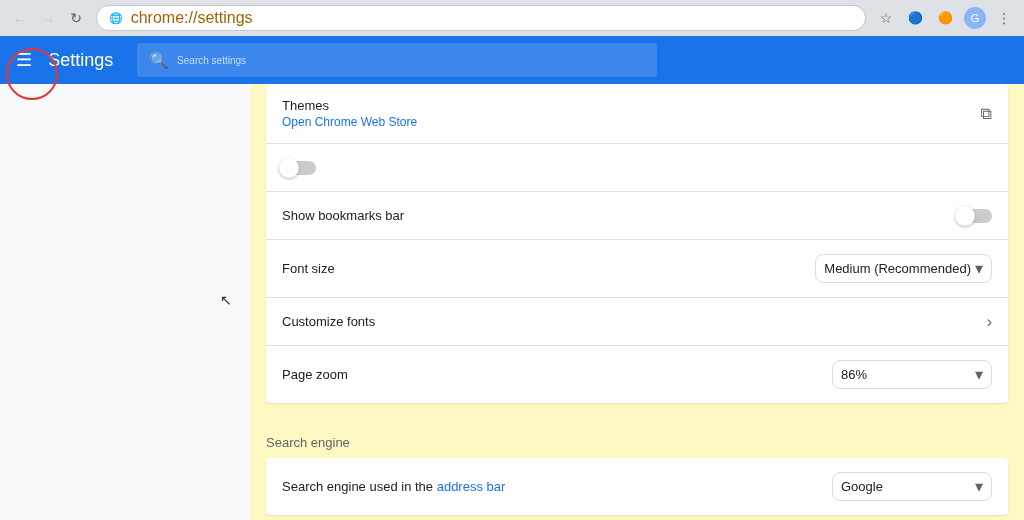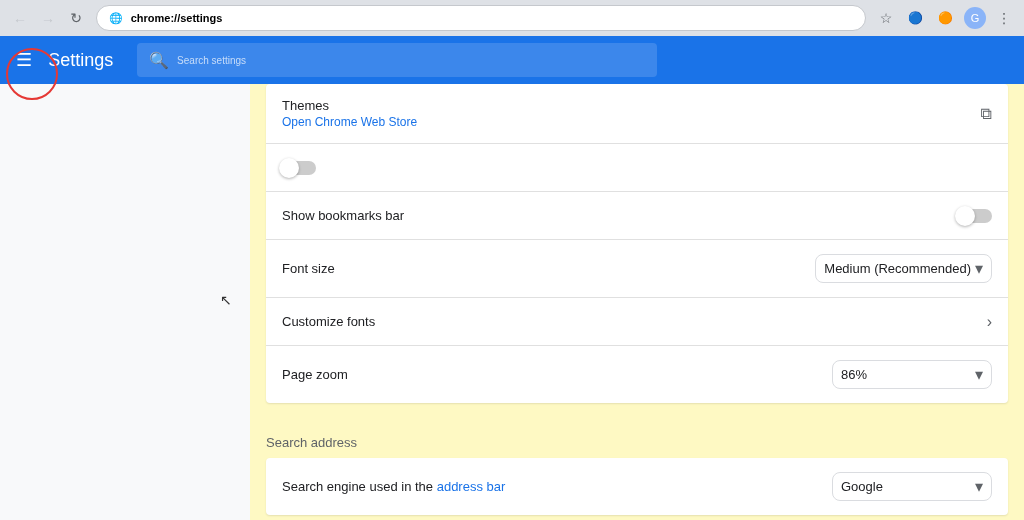--- a/index.html
+++ b/index.html
@@ -20,21 +20,21 @@
       background: transparent; cursor: pointer; display: flex; align-items: center; justify-content: center;
       color: #5f6368; font-size: 14px;
     }
     .nav-btn.disabled { color: #c5c8cd; cursor: default; }
     .address-bar {
       flex: 1; height: 26px; background: #fff; border-radius: 13px;
       display: flex; align-items: center; padding: 0 12px; gap: 8px;
       border: 1px solid #c5c8cd;
     }
     .address-bar .site-icon { font-size: 11px; color: #5f6368; }
-    .address-text { font-size: 11px; color: #000000; font-weight: bold; }
+    .address-text { font-size: 16px; color: #a16207; }
     .toolbar-icons { display: flex; gap: 6px; align-items: center; }
     .toolbar-icon { width: 24px; height: 24px; display: flex; align-items: center; justify-content: center; color: #5f6368; font-size: 14px; cursor: pointer; border-radius: 50%; }
     .avatar { width: 22px; height: 22px; border-radius: 50%; background: #8ab4f8; display: flex; align-items: center; justify-content: center; font-size: 11px; color: #fff; }
 
     
     .settings-header {
       background: #1a73e8;
       height: 48px;
       display: flex;
       align-items: center;
@@ -252,21 +252,21 @@
         <div class="setting-row">
           <span class="setting-label">Page zoom</span>
           <div class="select-control">
             <span>86%</span>
             <span class="select-arrow">▾</span>
           </div>
         </div>
 
       </div>
 
-      <div class="section-title">Search address</div>
+      <div class="section-title">Search engine</div>
       <div class="card">
 
         <div class="setting-row">
           <div class="setting-info">
             <span class="setting-label">
               <span>Search engine used in the </span><a class="setting-link">address bar</a>
             </span>
           </div>
           <div class="select-control">
             <span>Google</span>

